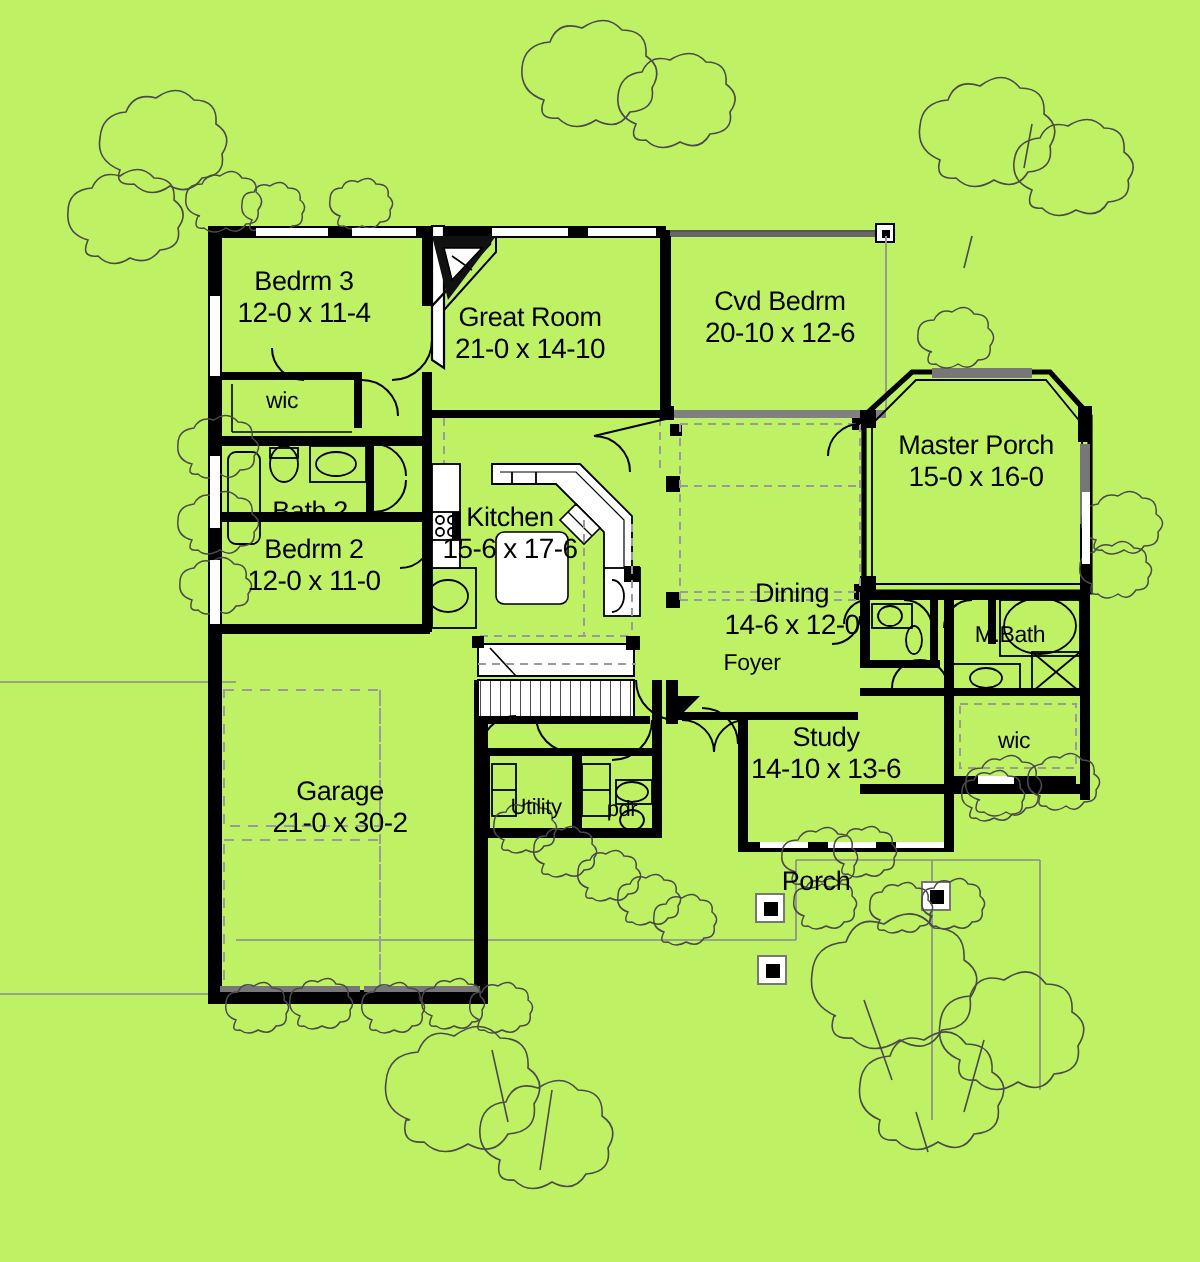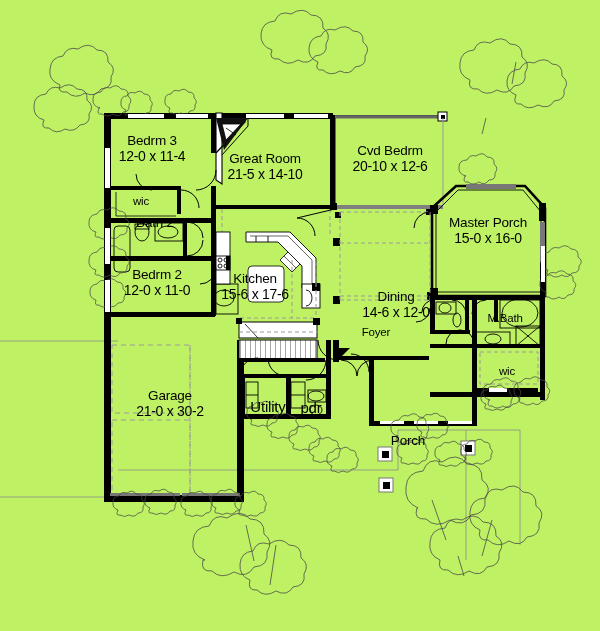--- a/index.html
+++ b/index.html
@@ -38,21 +38,21 @@
     display: block;
     font-size: 13.5px;
     letter-spacing: -0.2px;
   }
   .room-dims {
     display: block;
     font-size: 14px;
     letter-spacing: -0.3px;
   }
   .sz-sm .room-name { font-size: 11.5px; }
-  .sz-xs .room-name { font-size: 15px; }
+  .sz-xs .room-name { font-size: 11px; }
 </style>
 </head>
 <body>
 
 <div id="plan-root">
 
   <svg id="plan-svg" viewBox="0 0 600 631">
     <defs>
 
       <pattern id="tread" width="5" height="6" patternUnits="userSpaceOnUse">
@@ -400,47 +400,47 @@
     </g>
   </svg>
 
   <div class="room-label" style="left:152px; top:134px;">
     <span class="room-name">Bedrm 3</span>
     <span class="room-dims">12-0 x 11-4</span>
   </div>
 
   <div class="room-label" style="left:265px; top:152px;">
     <span class="room-name">Great Room</span>
-    <span class="room-dims">21-5 x 14-10</span>
+    <span class="room-dims">21-0 x 14-10</span>
   </div>
 
   <div class="room-label" style="left:390px; top:144px;">
     <span class="room-name">Cvd Bedrm</span>
     <span class="room-dims">20-10 x 12-6</span>
   </div>
 
   <div class="room-label" style="left:488px; top:216px;">
     <span class="room-name">Master Porch</span>
     <span class="room-dims">15-0 x 16-0</span>
   </div>
 
   <div class="room-label sz-sm" style="left:141px; top:195px;">
     <span class="room-name">wic</span>
   </div>
 
-  <div class="room-label" style="left:155px; top:216px;text-align:center;">
+  <div class="room-label" style="left:155px; top:249px;text-align:center;">
     <span class="room-name">Bath 2</span>
   </div>
 
   <div class="room-label" style="left:157px; top:268px;">
     <span class="room-name">Bedrm 2</span>
     <span class="room-dims">12-0 x 11-0</span>
   </div>
 
-  <div class="room-label" style="left:255px; top:272px;">
+  <div class="room-label" style="left:255px; top:252px;">
     <span class="room-name">Kitchen</span>
     <span class="room-dims">15-6 x 17-6</span>
   </div>
 
   <div class="room-label" style="left:396px; top:252px;margin-top:38px;">
     <span class="room-name">Dining</span>
     <span class="room-dims">14-6 x 12-0</span>
   </div>
 
   <div class="room-label sz-sm" style="left:505px; top:312px;">
@@ -448,20 +448,24 @@
   </div>
 
   <div class="room-label sz-sm" style="left:376px; top:326px;">
     <span class="room-name">Foyer</span>
   </div>
 
   <div class="room-label sz-sm" style="left:507px; top:365px;">
     <span class="room-name">wic</span>
   </div>
 
+  <div class="room-label" style="left:413px; top:362px;">
+    <span class="room-name">Study</span>
+    <span class="room-dims">14-10 x 13-6</span>
+  </div>
 
   <div class="room-label" style="left:170px; top:389px;">
     <span class="room-name">Garage</span>
     <span class="room-dims">21-0 x 30-2</span>
   </div>
 
   <div class="room-label sz-xs" style="left:268px; top:399px;">
     <span class="room-name">Utility</span>
   </div>
 

